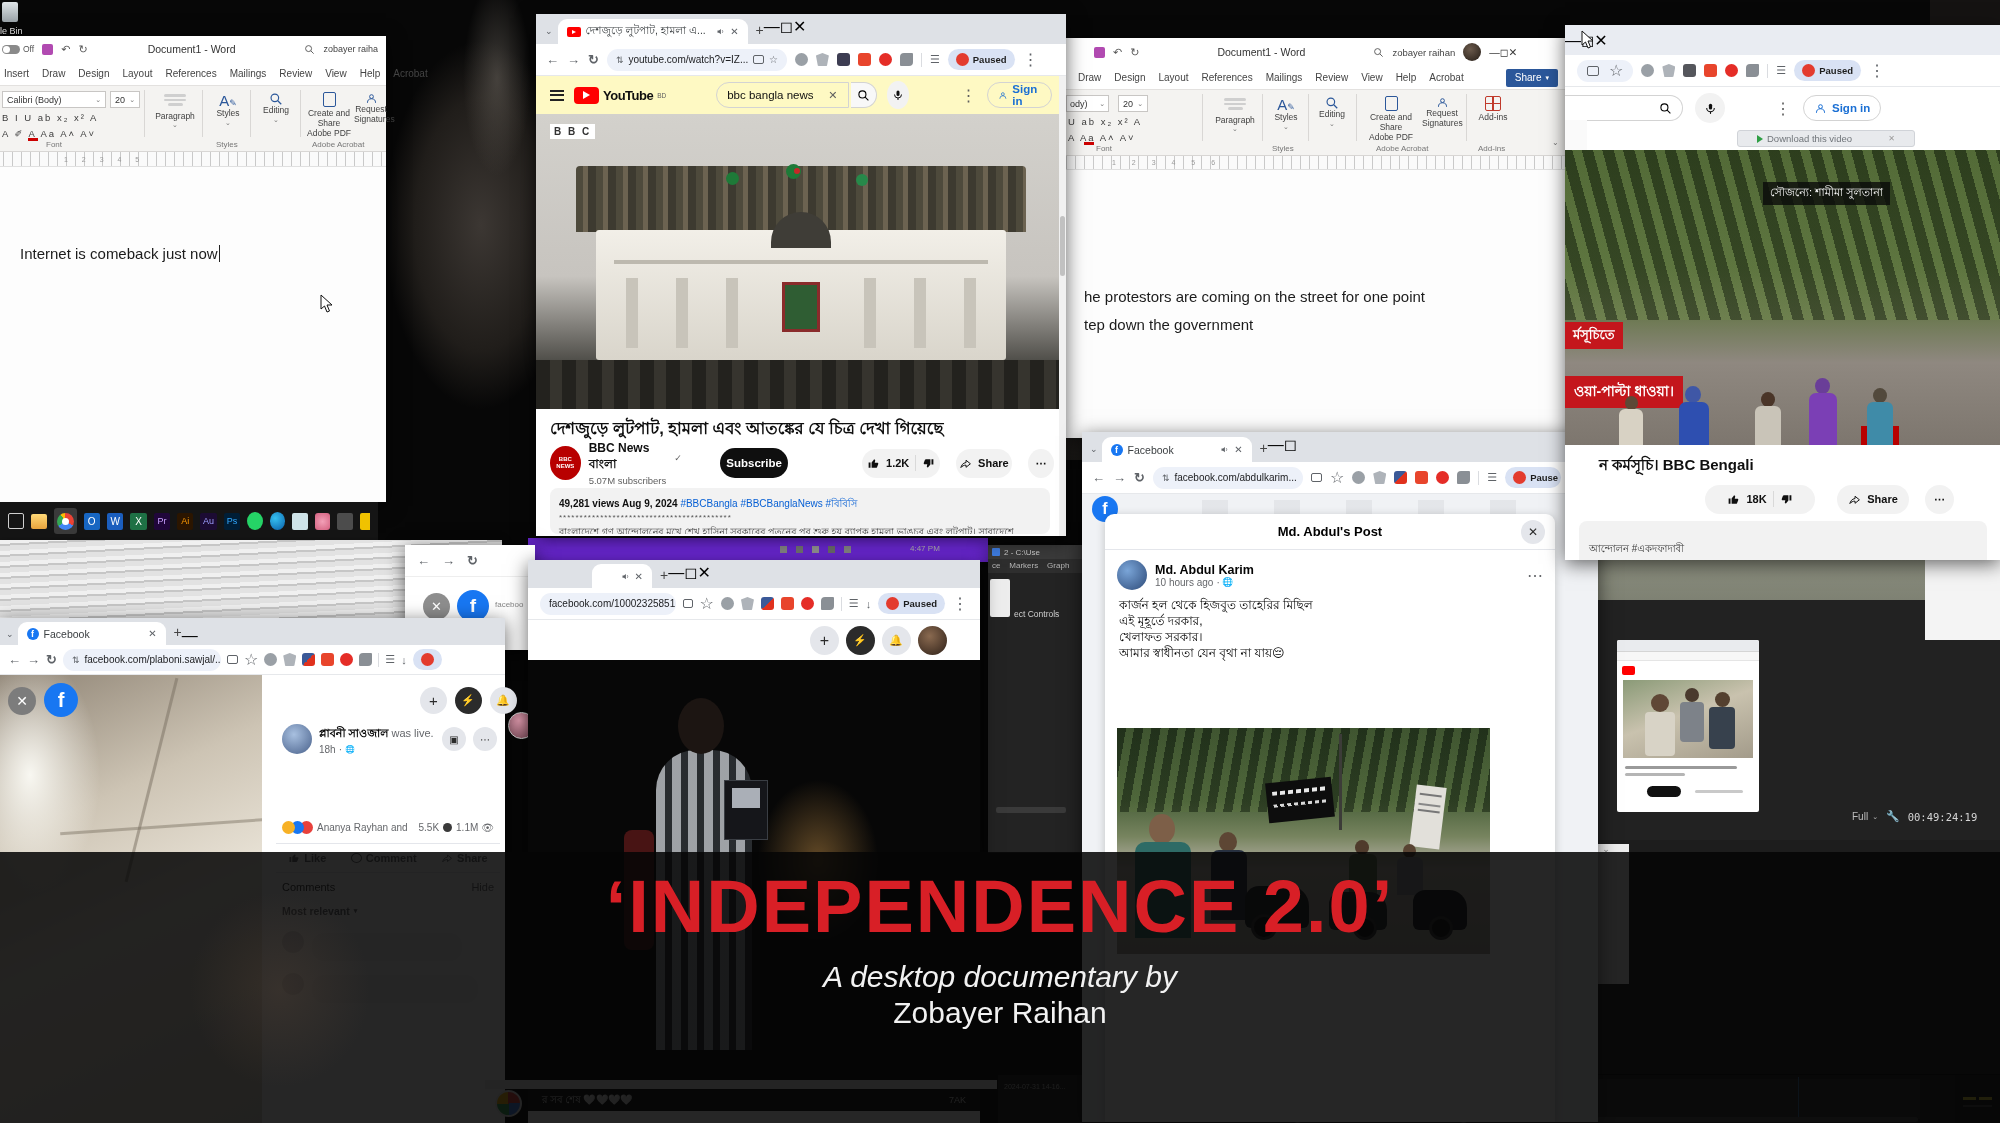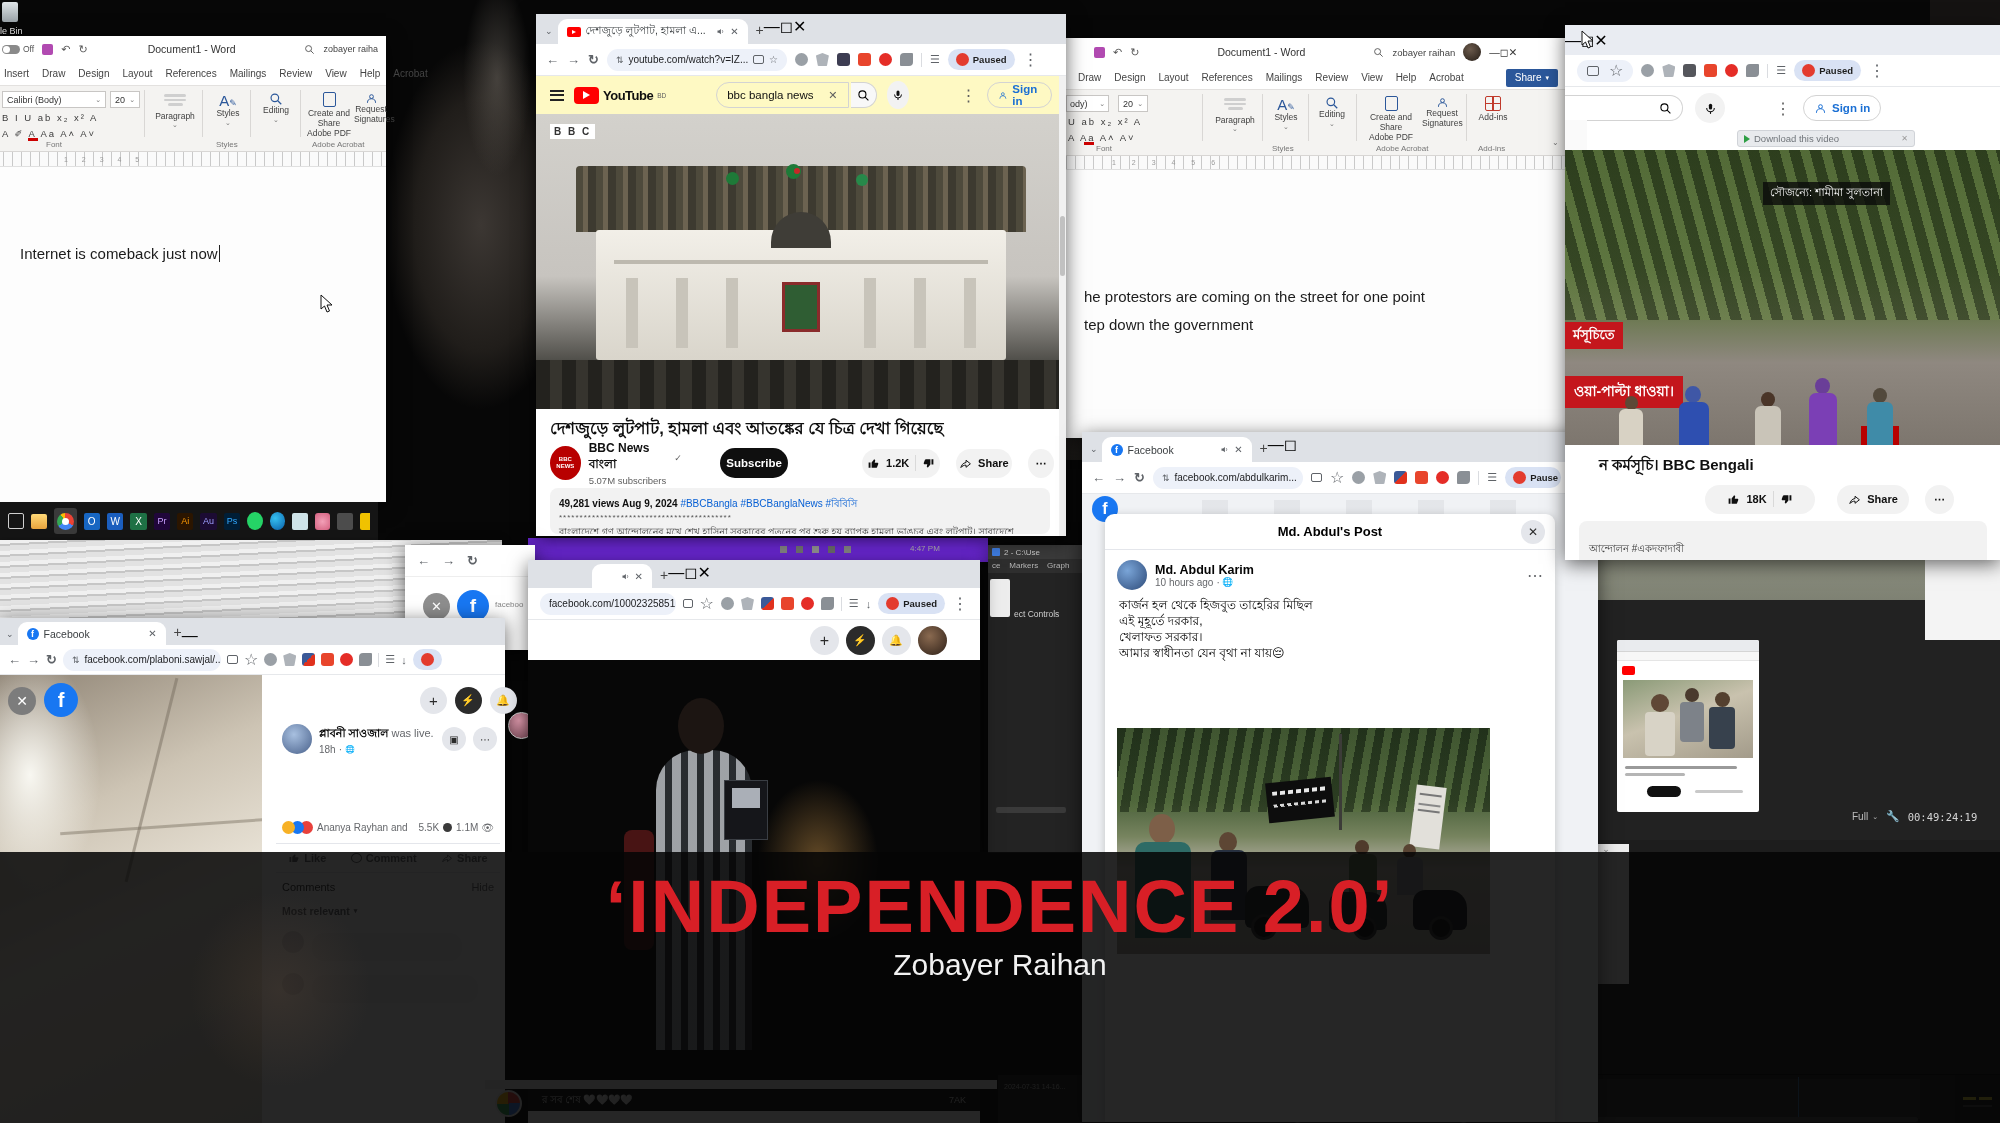--- a/index.html
+++ b/index.html
@@ -698,21 +698,21 @@
           </svg>
         </span>
     <span style="margin-left:38px;color:#606060">⋮</span>
     <span class="fx" style="gap:5px;border:1px solid #d3d3d3;border-radius:15px;height:26px;padding:0 10px;color:#1a6fd4;font-size:11.5px;font-weight:bold">
           <svg width="13" height="13" viewBox="0 0 24 24" stroke="#1a6fd4" fill="none">
             <use href="#per"></use>
           </svg>
           <span>Sign in</span>
         </span>
   </div>
-  <div class="a fx" style="left:172px;top:105px;width:178px;height:17px;background:#e8eaed;border:1px solid #d0d3d8;border-radius:3px;gap:4px;padding:0 6px">
+  <div class="a fx" style="left:172px;top:105px;width:178px;height:17px;background:#e8eaed;border:1px solid #d0d3d8;border-radius:3px;gap:4px;padding:0 19px">
     <span style="border-left:6px solid #2e9e44;border-top:4px solid transparent;border-bottom:4px solid transparent"></span>
     <span style="font-size:9.5px;color:#70757a">Download this video</span>
     <span style="margin-left:auto;font-size:8px;color:#9a9a9a">✕</span>
   </div>
 
   <div class="a bn" style="left:34px;top:428px;width:390px;font-size:15px;font-weight:bold;color:#0f0f0f">ন কর্মসূচি। BBC Bengali</div>
   <div class="a" style="left:0;top:125px;width:435px;height:295px;overflow:hidden;background:linear-gradient(180deg,#44582f 0%,#55693c 40%,#6f7a55 58%,#8f8880 72%,#7d766e 100%)">
     <span class="a" style="left:0;top:0;width:435px;height:170px;background:repeating-linear-gradient(75deg,rgba(22,36,12,.5) 0 11px,rgba(110,140,70,.35) 11px 20px)"></span>
     <span class="a bn" style="left:198px;top:32px;background:rgba(10,10,10,.8);color:#fff;font-size:11px;padding:2px 7px">সৌজন্যে: শামীমা সুলতানা</span>
     <span class="a bn" style="left:0;top:172px;background:#c4161c;color:#fff;font-size:13px;font-weight:bold;padding:3px 8px">র্মসূচিতে</span>
@@ -932,20 +932,21 @@
     <span style="margin-left:auto;font-size:9px;color:#cfcfcf">7AK</span>
   </div>
 </div>
 <span class="dot a" style="left:495px;top:1090px;width:27px;height:27px;background:conic-gradient(#ea4335 0 25%,#4285f4 25% 50%,#34a853 50% 75%,#fbbc05 75%);border:2px solid #eee"></span>
 
 <div id="overlay"></div>
 <div class="a" style="left:120px;top:880px;width:320px;height:243px;background:radial-gradient(120px 130px at 50% 45%,rgba(94,74,58,.30),transparent 75%)"></div>
 
 <div id="title-block">
   <div id="main-title" style="color:#d81f26">‘INDEPENDENCE 2.0’</div>
+  <div id="sub1">A desktop documentary by</div>
   <div id="sub2">Zobayer Raihan</div>
 </div>
 
 <span class="a" style="left:320px;top:294px">
       <svg width="13" height="19" viewBox="0 0 13 19">
         <use href="#cur"></use>
       </svg>
     </span>
 
 </div>

